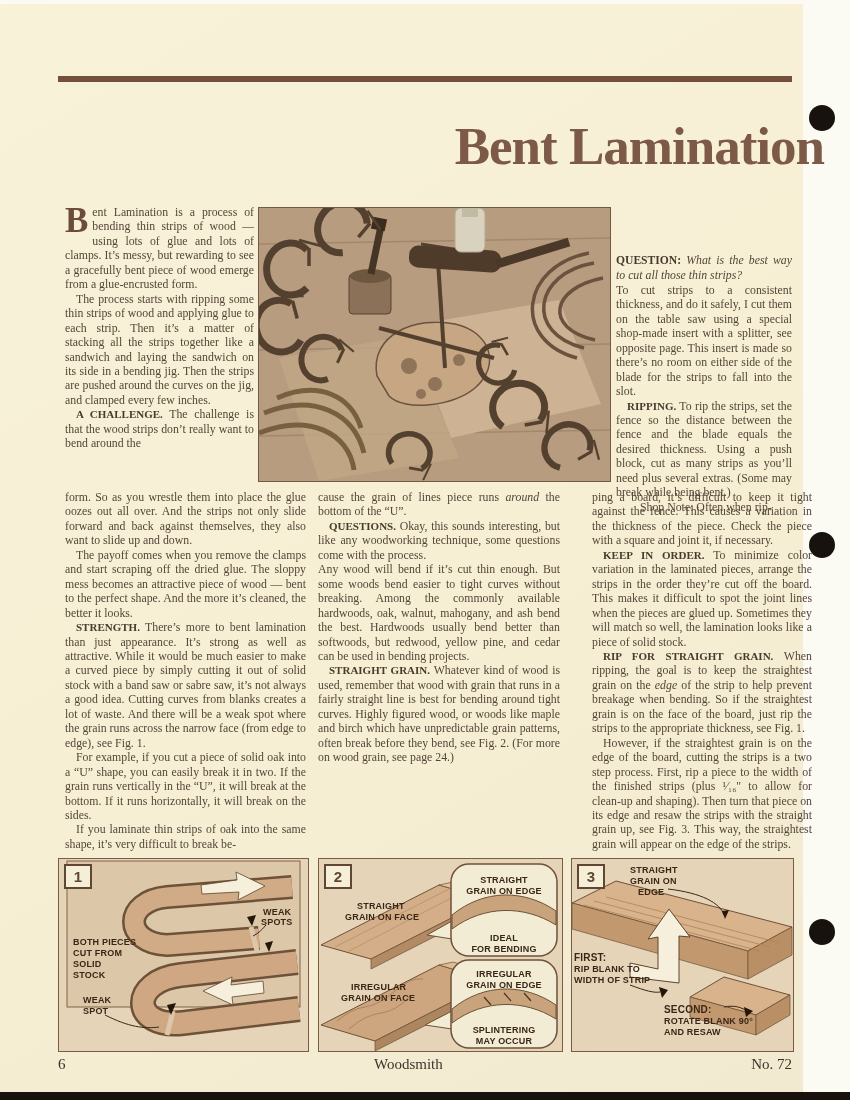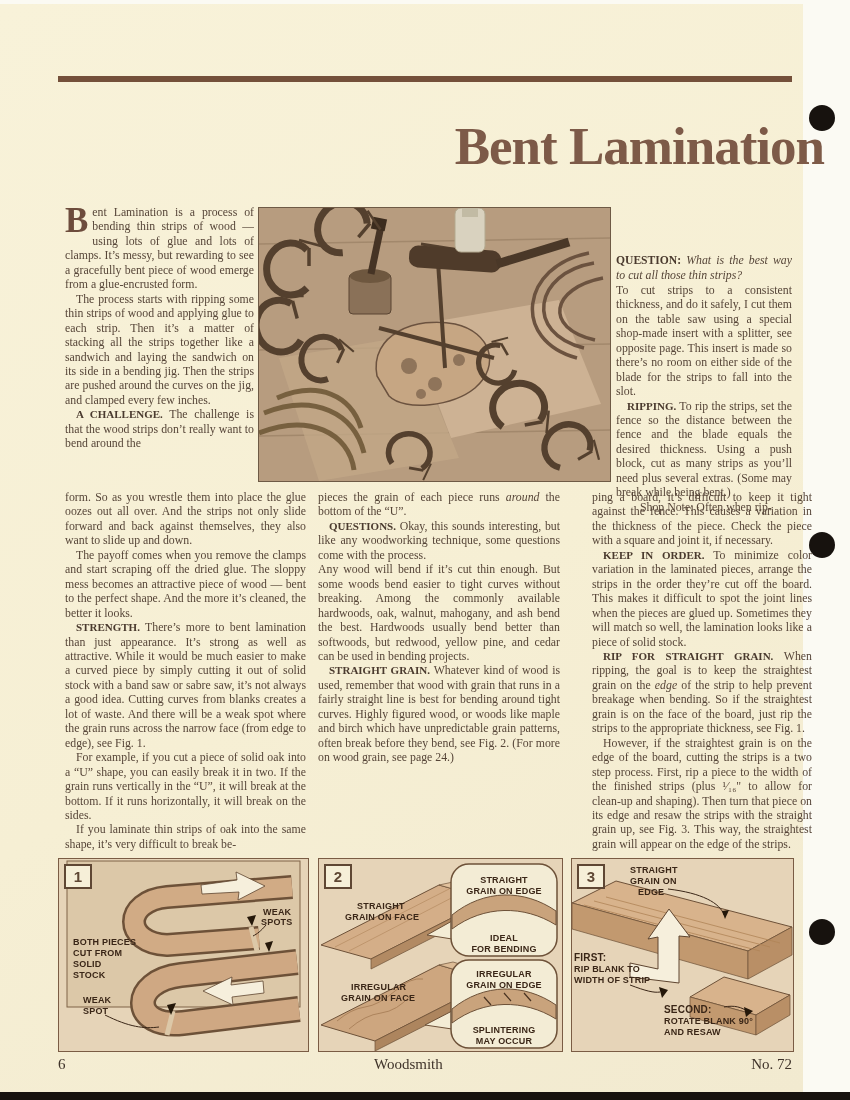--- a/index.html
+++ b/index.html
@@ -119,21 +119,21 @@
 
   <div class="tb" style="left:65px;top:490px;width:241px;height:366px;">
     <p class="ni"><span>form. So as you wrestle them into place the glue oozes out all over. And the strips not only slide forward and back against themselves, they also want to slide up and down.</span></p>
     <p><span>The payoff comes when you remove the clamps and start scraping off the dried glue. The sloppy mess becomes an attractive piece of wood — bent to the perfect shape. And the more it’s cleaned, the better it looks.</span></p>
     <p><span class="lead">STRENGTH.</span> <span>There’s more to bent lamination than just appearance. It’s strong as well as attractive. While it would be much easier to make a curved piece by simply cutting it out of solid stock with a band saw or sabre saw, it’s not always a good idea. Cutting curves from blanks creates a lot of waste. And there will be a weak spot where the grain runs across the narrow face (from edge to edge), see Fig. 1.</span></p>
     <p><span>For example, if you cut a piece of solid oak into a “U” shape, you can easily break it in two. If the grain runs vertically in the “U”, it will break at the bottom. If it runs horizontally, it will break on the sides.</span></p>
     <p><span>If you laminate thin strips of oak into the same shape, it’s very difficult to break be-</span></p>
   </div>
 
   <div class="tb" style="left:318px;top:490px;width:242px;height:366px;">
-    <p class="ni"><span>pieces the grain of each piece runs </span><i>around</i><span> the bottom of the “U”.</span></p>
+    <p class="ni"><span>cause the grain of lines piece runs </span><i>around</i><span> the bottom of the “U”.</span></p>
     <p><span class="lead">QUESTIONS.</span> <span>Okay, this sounds interesting, but like any woodworking technique, some questions come with the process.</span></p>
     <p class="ni"><span>Any wood will bend if it’s cut thin enough. But some woods bend easier to tight curves without breaking. Among the commonly available hardwoods, oak, walnut, mahogany, and ash bend the best. Hardwoods usually bend better than softwoods, but redwood, yellow pine, and cedar can be used in bending projects.</span></p>
     <p><span class="lead">STRAIGHT GRAIN.</span> <span>Whatever kind of wood is used, remember that wood with grain that runs in a fairly straight line is best for bending around tight curves. Highly figured wood, or woods like maple and birch which have unpredictable grain patterns, often break before they bend, see Fig. 2. (For more on wood grain, see page 24.)</span></p>
   </div>
 
   <div class="tb" style="left:592px;top:490px;width:220px;height:366px;">
     <p class="ni"><span>ping a board, it’s difficult to keep it tight against the fence. This causes a variation in the thickness of the piece. Check the piece with a square and joint it, if necessary.</span></p>
     <p><span class="lead">KEEP IN ORDER.</span> <span>To minimize color variation in the laminated pieces, arrange the strips in the order they’re cut off the board. This makes it difficult to spot the joint lines when the pieces are glued up. Sometimes they will match so well, the lamination looks like a piece of solid stock.</span></p>
     <p><span class="lead">RIP FOR STRAIGHT GRAIN.</span> <span>When ripping, the goal is to keep the straightest grain on the </span><i>edge</i><span> of the strip to help prevent breakage when bending. So if the straightest grain is on the face of the board, just rip the strips to the appropriate thickness, see Fig. 1.</span></p>
     <p><span>However, if the straightest grain is on the edge of the board, cutting the strips is a two step process. First, rip a piece to the width of the finished strips (plus ¹⁄₁₆" to allow for clean-up and shaping). Then turn that piece on its edge and resaw the strips with the straight grain up, see Fig. 3. This way, the straightest grain will appear on the edge of the strips.</span></p>

